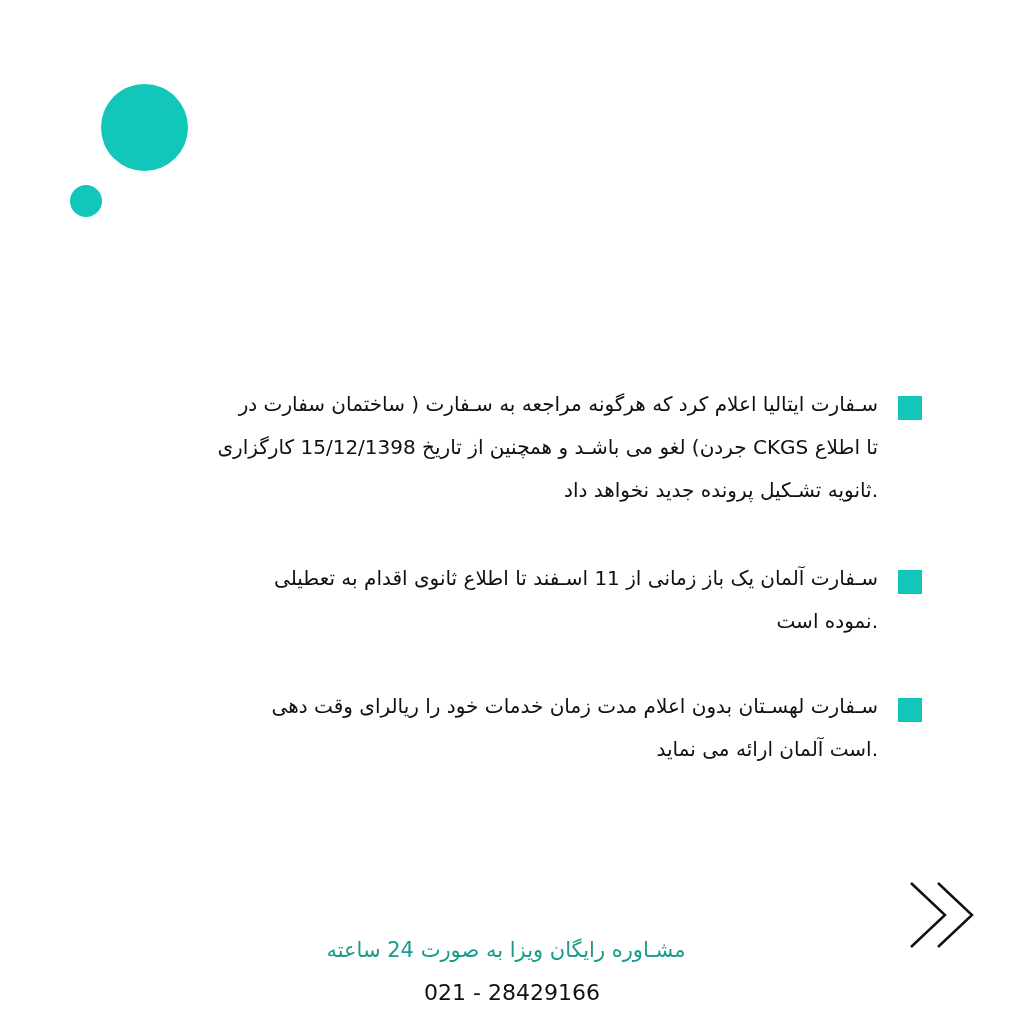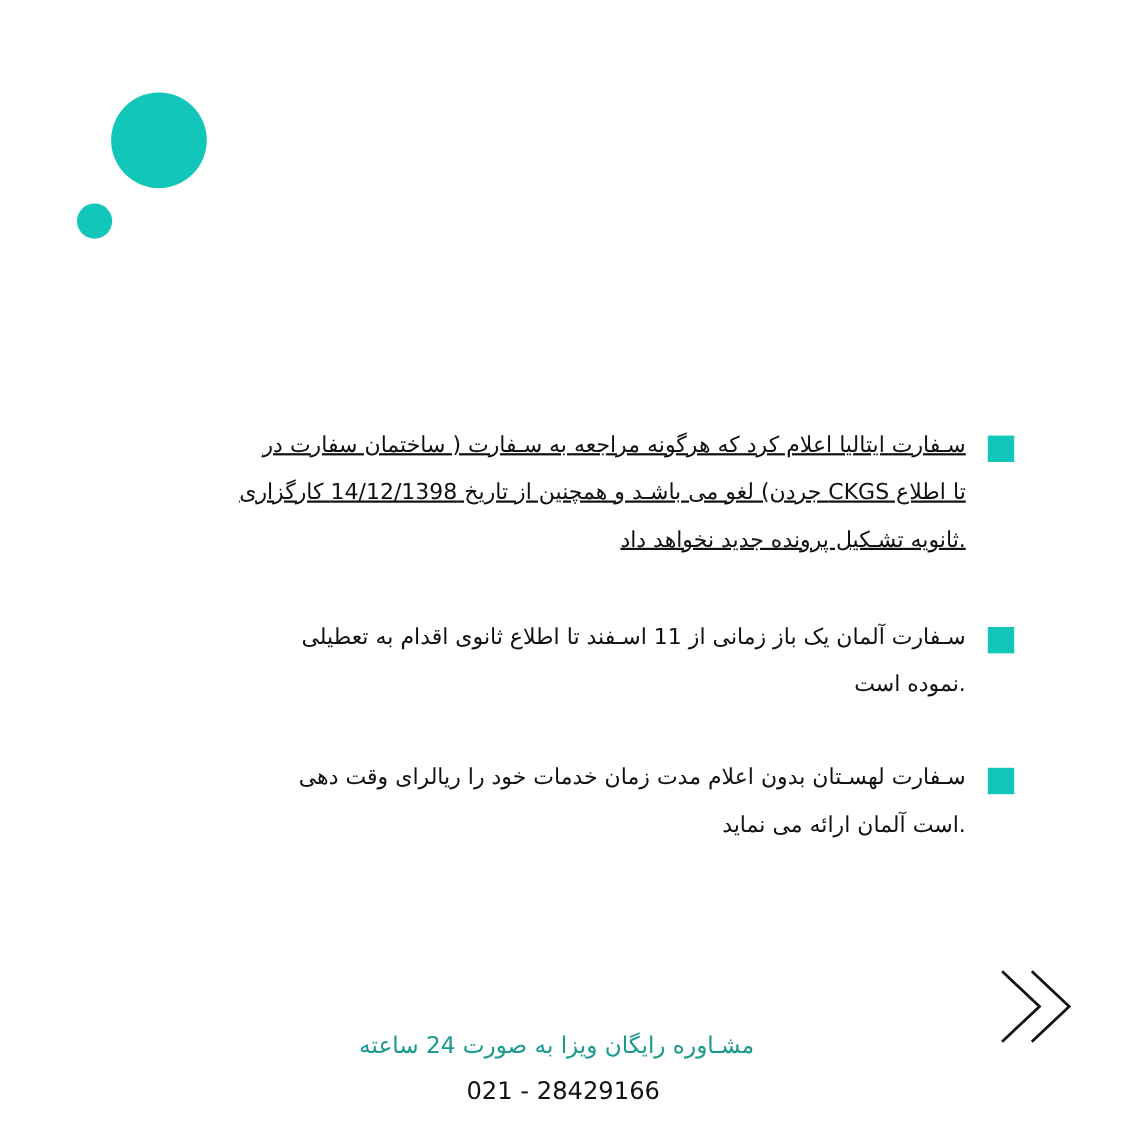--- a/index.html
+++ b/index.html
@@ -33,23 +33,23 @@
   }
 </style>
 </head>
 <body>
 
 <div class="circle circle-big"></div>
 <div class="circle circle-small"></div>
 
 <div class="item" style="top:396px;">
   <div class="bullet"></div>
-  <div class="para" style="top:-13px;text-decoration:underline;">
+  <div class="para" style="top:-13px;">
     <span class="line">سـفارت ایتالیا اعلام کرد که هرگونه مراجعه به سـفارت ( ساختمان سفارت در</span>
-    <span class="line">تا اطلاع CKGS جردن) لغو می باشـد و همچنین از تاریخ 14/12/1398 کارگزاری</span>
+    <span class="line">تا اطلاع CKGS جردن) لغو می باشـد و همچنین از تاریخ 15/12/1398 کارگزاری</span>
     <span class="line">.ثانویه تشـکیل پرونده جدید نخواهد داد</span>
   </div>
 </div>
 
 <div class="item" style="top:570px;">
   <div class="bullet"></div>
   <div class="para" style="top:-13px;margin-left:40px;">
     <span class="line">سـفارت آلمان یک باز زمانی از 11 اسـفند تا اطلاع ثانوی اقدام به تعطیلی</span>
     <span class="line">.نموده است</span>
   </div>

